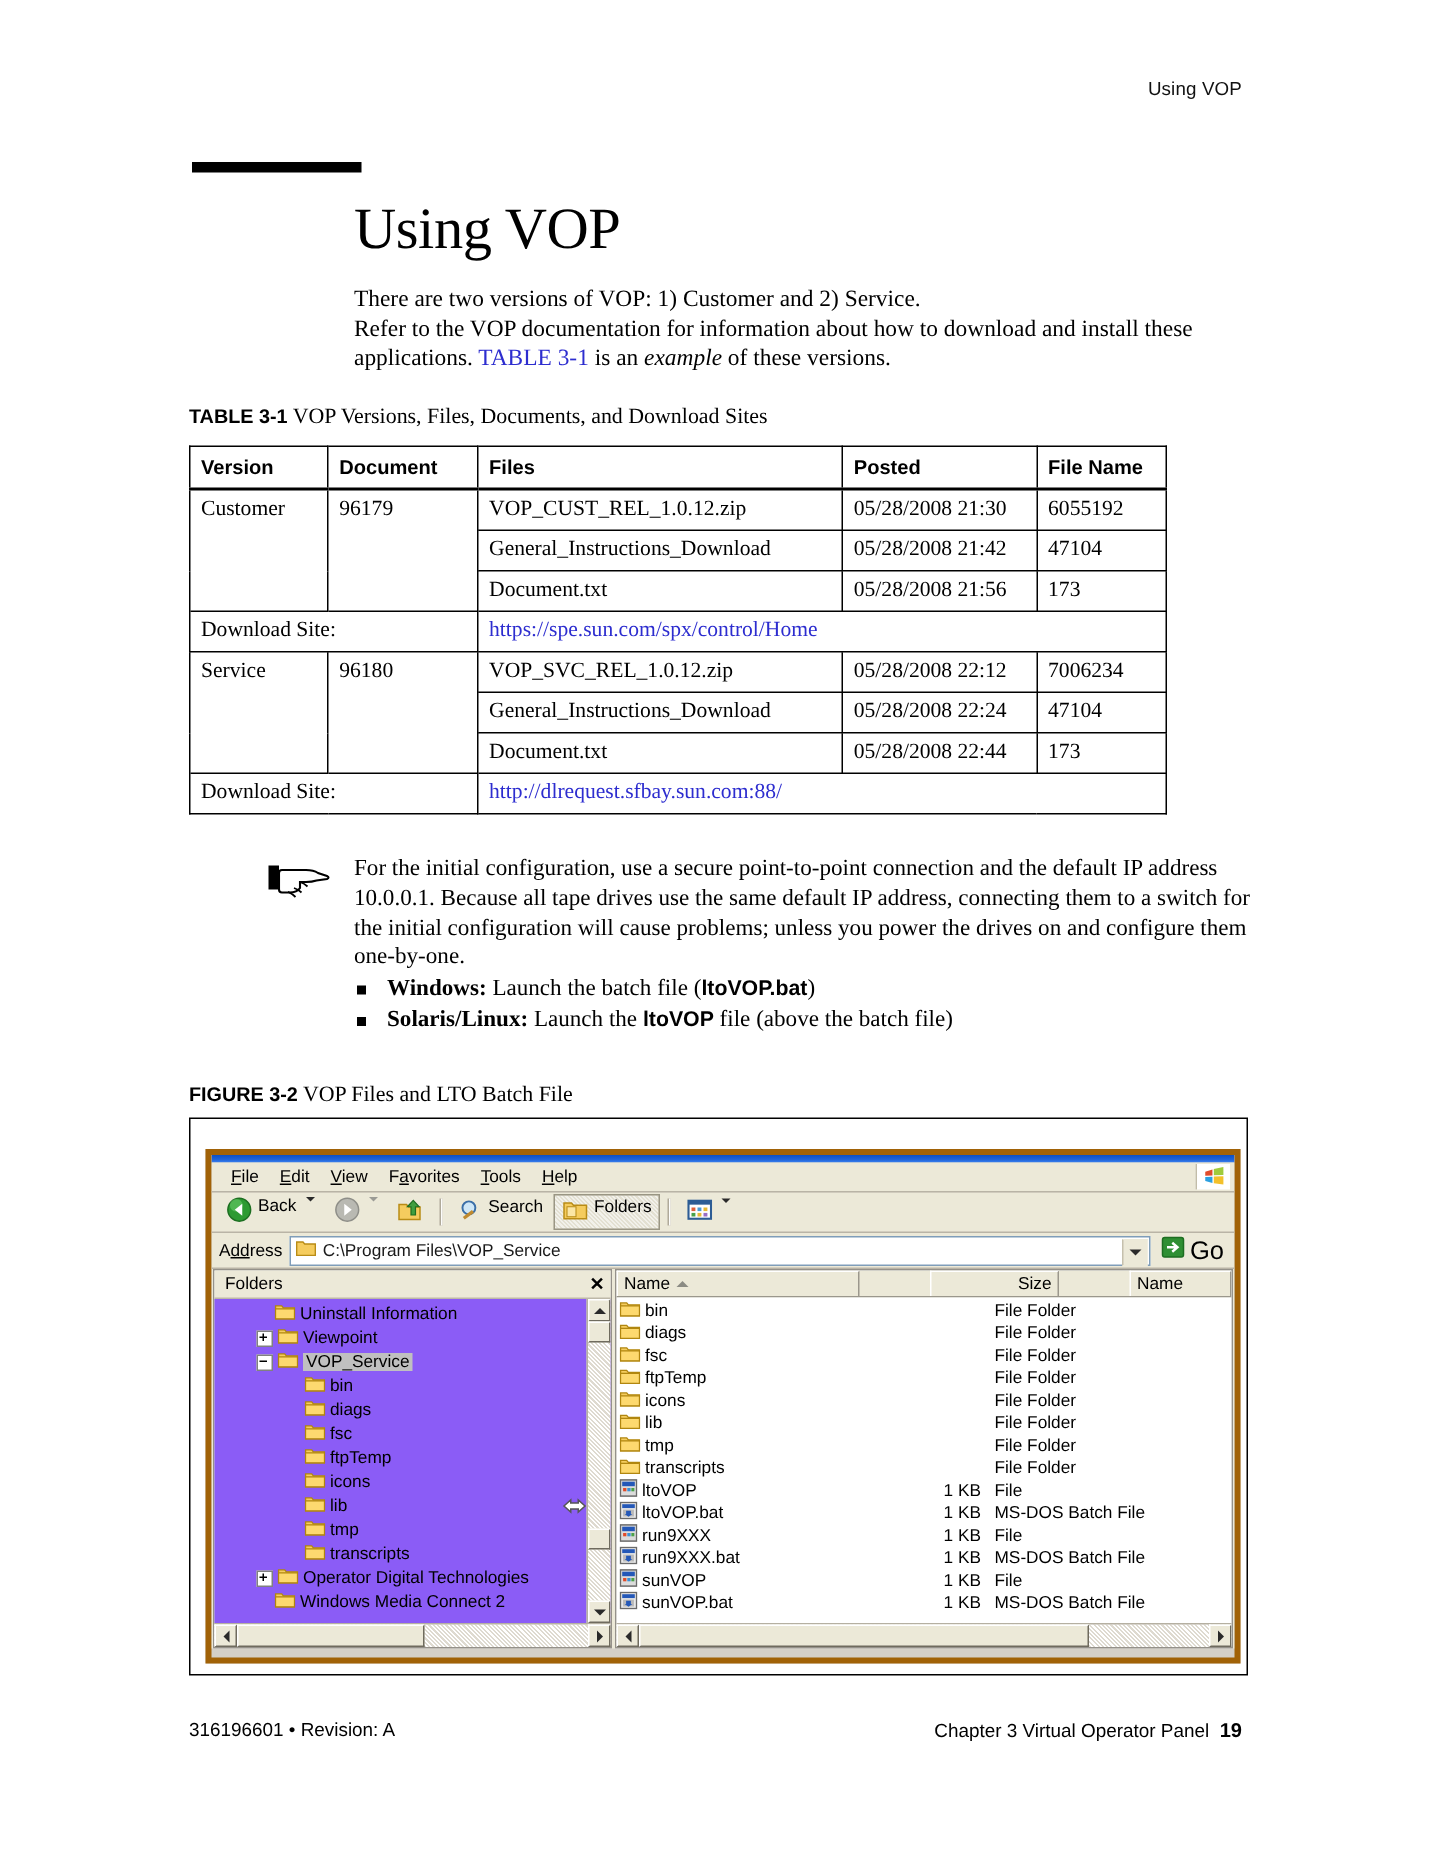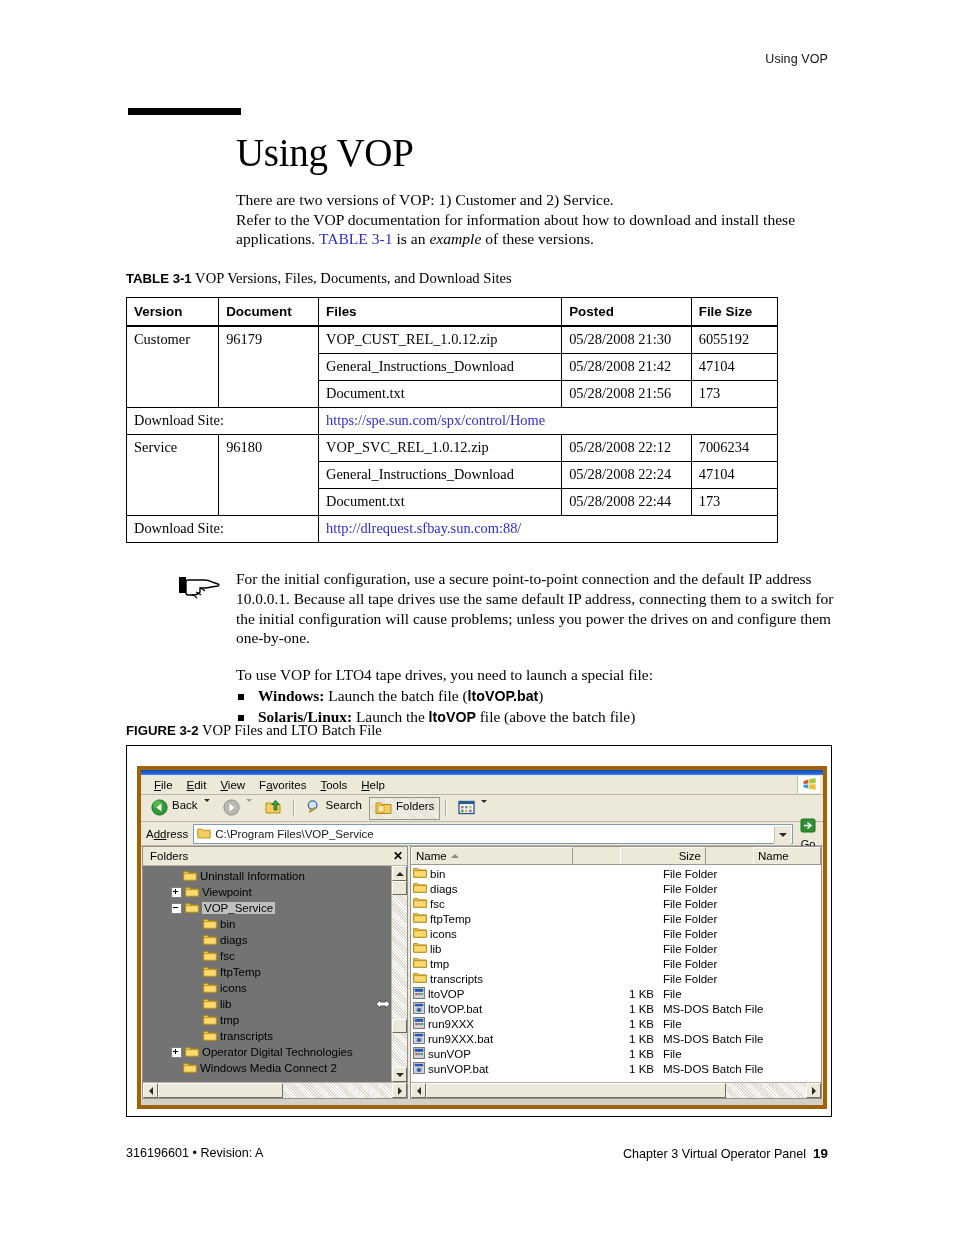--- a/index.html
+++ b/index.html
@@ -295,22 +295,21 @@
     right: 1px; top: 1px;
     width: 15px; height: 16px;
     background: #ece9d8;
     border: 1px solid #ece9d8;
     border-left: 1px solid #c5c0ad;
     display: flex; align-items: center; justify-content: center;
   }
   .go-btn {
     display: flex; align-items: center; gap: 3px;
     padding: 1px 4px 1px 2px;
-    font-size: 11px;
-    flex-direction: column;
+    font-size: 17px;
   }
 
   .panes {
     display: flex;
     height: 253px;
     background: #ece9d8;
     padding: 0 1px;
     box-sizing: border-box;
   }
 
@@ -330,21 +329,21 @@
     display: flex;
     align-items: center;
     justify-content: space-between;
     padding: 0 4px 0 7px;
     font-size: 11.5px;
   }
   .tree-head .x { font-size: 12px; font-weight: bold; cursor: default; }
   .tree-body {
     flex: 1;
     display: flex;
-    background: #737373;
+    background: #8b5cf6;
     overflow: hidden;
     position: relative;
   }
   .tree-items {
     flex: 1;
     padding-top: 2px;
     position: relative;
   }
   .trow {
     height: 16px;
@@ -537,21 +536,21 @@
   <span>VOP Versions, Files, Documents, and Download Sites</span>
 </div>
 
 <table class="vop">
   <thead>
     <tr>
       <th class="cw-version">Version</th>
       <th class="cw-doc">Document</th>
       <th class="cw-files">Files</th>
       <th class="cw-posted">Posted</th>
-      <th class="cw-size">File Size</th>
+      <th class="cw-size">File Name</th>
     </tr>
   </thead>
   <tbody>
 
     <tr class="grp-top">
       <td class="v-bold nb-bottom" rowspan="3">Customer</td>
       <td class="nb-bottom" rowspan="3">96179</td>
       <td>VOP_CUST_REL_1.0.12.zip</td>
       <td>05/28/2008 21:30</td>
       <td>6055192</td>
@@ -599,21 +598,20 @@
   <svg width="42" height="30" viewBox="0 0 42 30">
     <rect x="1" y="6" width="7" height="16" fill="#000"></rect>
     <path d="M10 9 L26 9 Q31 9 34 11 L40 13 Q42 14 40 15 L33 16 Q30 17 26 17 L22 17 L22 21 Q20 24 15 24 L10 24 Q8 24 8 22 L8 11 Q8 9 10 9 Z" fill="#ffffff" stroke="#000" stroke-width="1.4"></path>
     <path d="M22 17 Q25 18 27 20" fill="none" stroke="#000" stroke-width="1.2"></path>
     <path d="M18 21 Q21 22 23 24" fill="none" stroke="#000" stroke-width="1.2"></path>
     <path d="M14 23.5 Q17 25 19 27" fill="none" stroke="#000" stroke-width="1.2"></path>
   </svg>
 </div>
 <div class="note-body">
   <p>For the initial configuration, use a secure point-to-point connection and the default IP address 10.0.0.1. Because all tape drives use the same default IP address, connecting them to a switch for the initial configuration will cause problems; unless you power the drives on and configure them one-by-one.</p>
-  <p class="second">To use VOP for LTO4 tape drives, you need to launch a special file:</p>
   <ul class="bullets">
     <li>
       <span class="sq"></span><span class="b-serif">Windows:</span><span> Launch the batch file (</span><span class="b-sans">ltoVOP.bat</span><span>)</span>
     </li>
     <li>
       <span class="sq"></span><span class="b-serif">Solaris/Linux:</span><span> Launch the </span><span class="b-sans">ltoVOP</span><span> file (above the batch file)</span>
     </li>
   </ul>
 </div>
 

